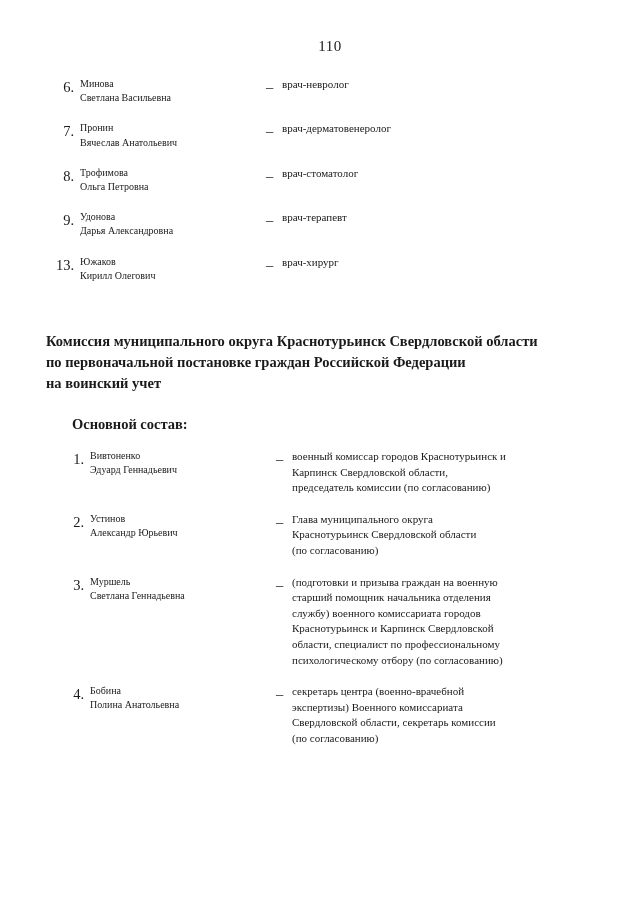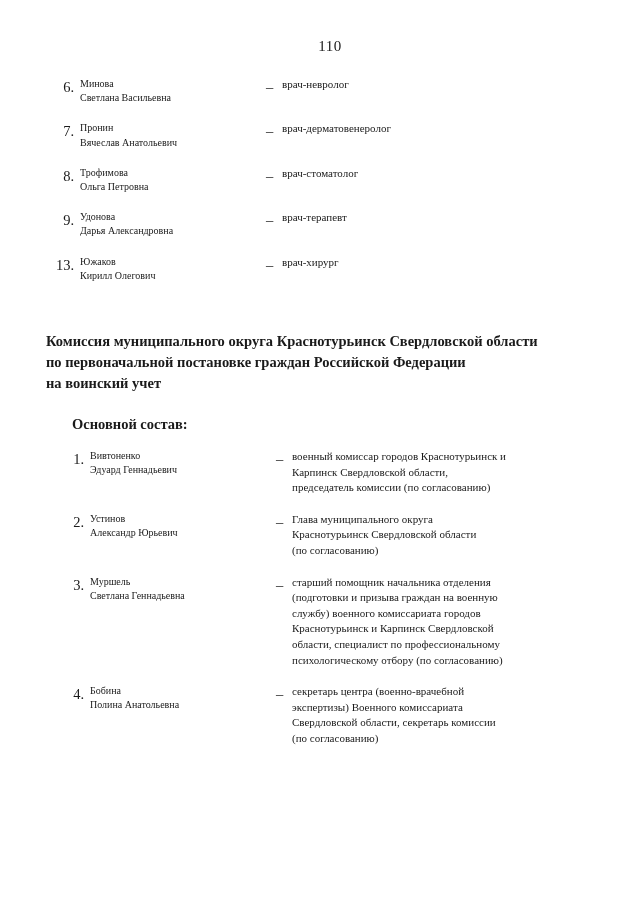--- a/index.html
+++ b/index.html
@@ -210,22 +210,22 @@
     </div>
 
     <div class="entry">
       <div class="num">3.</div>
       <div class="person">
         <span class="line">Муршель</span>
         <span class="line">Светлана Геннадьевна</span>
       </div>
       <div class="dash">–</div>
       <div class="role">
+        <span class="line">(подготовки и призыва граждан на военную</span>
         <span class="line">старший помощник начальника отделения</span>
-        <span class="line">(подготовки и призыва граждан на военную</span>
         <span class="line">службу) военного комиссариата городов</span>
         <span class="line">Краснотурьинск и Карпинск Свердловской</span>
         <span class="line">области, специалист по профессиональному</span>
         <span class="line">психологическому отбору (по согласованию)</span>
       </div>
     </div>
 
     <div class="entry">
       <div class="num">4.</div>
       <div class="person">

